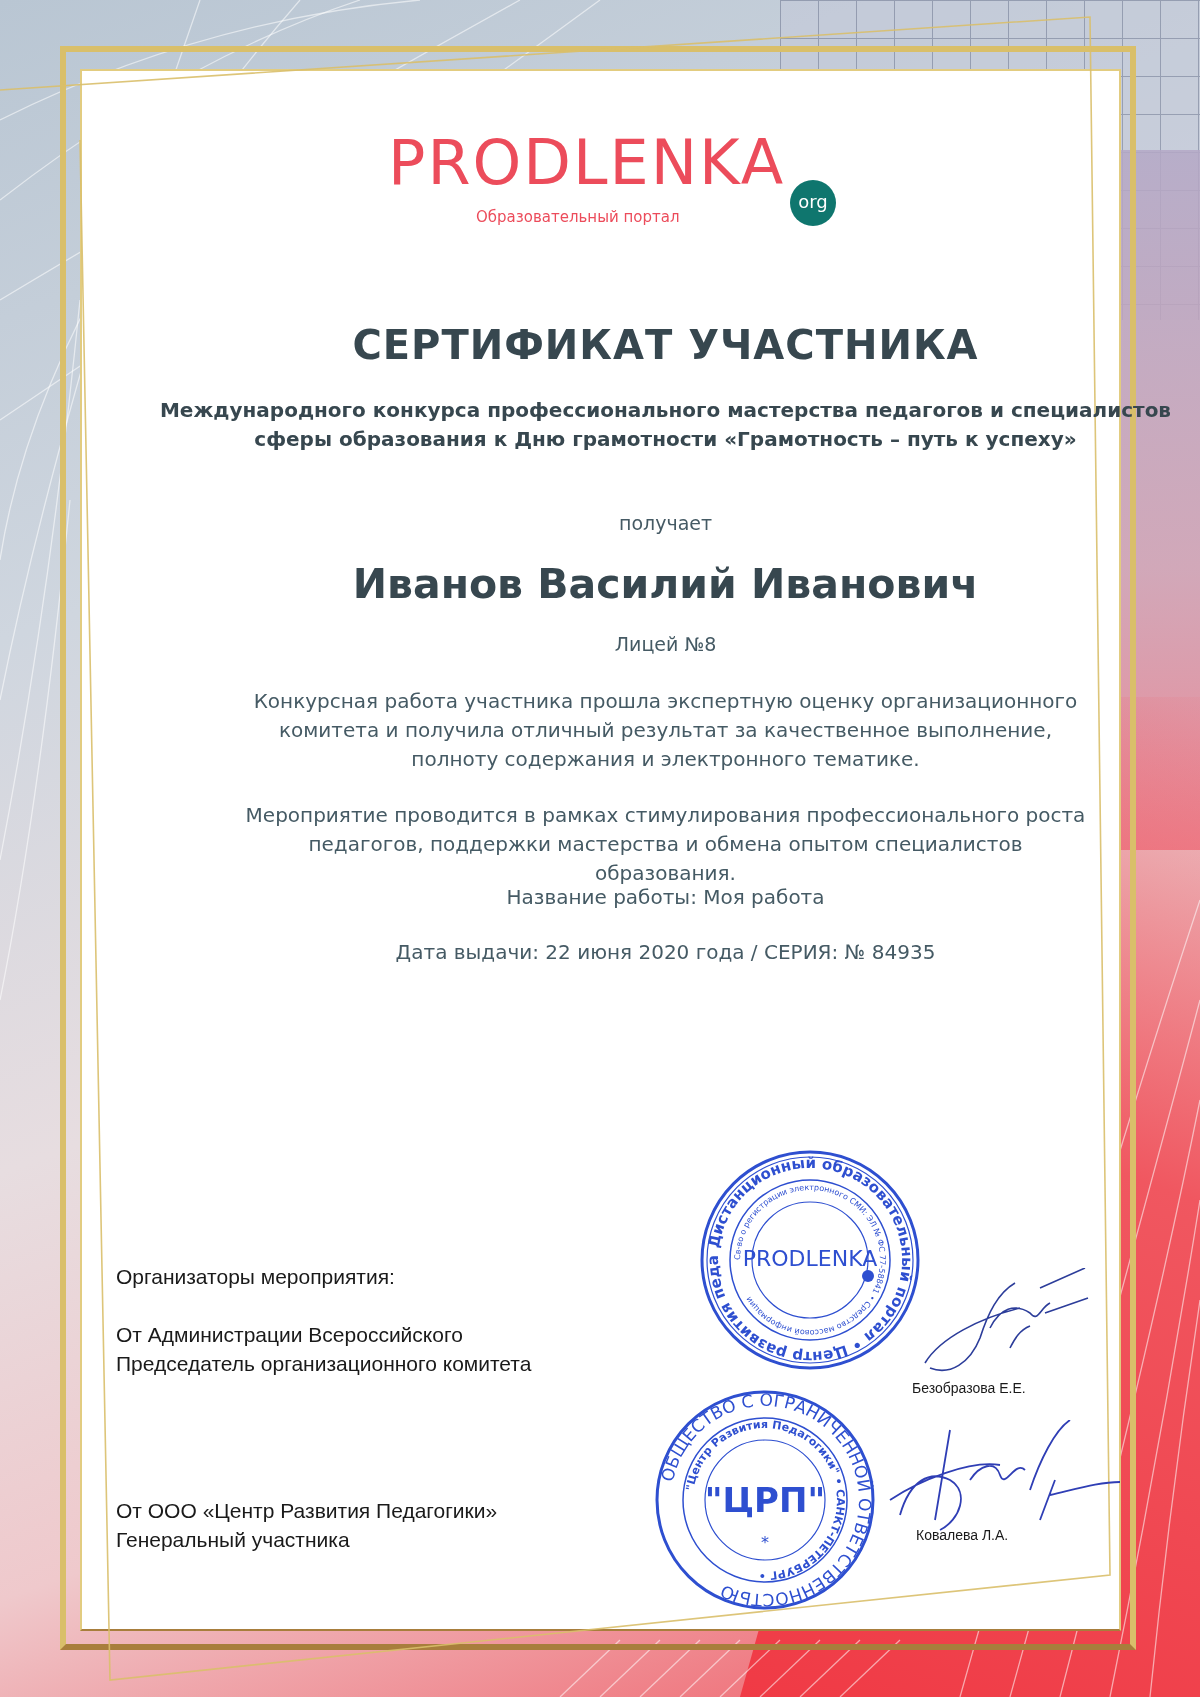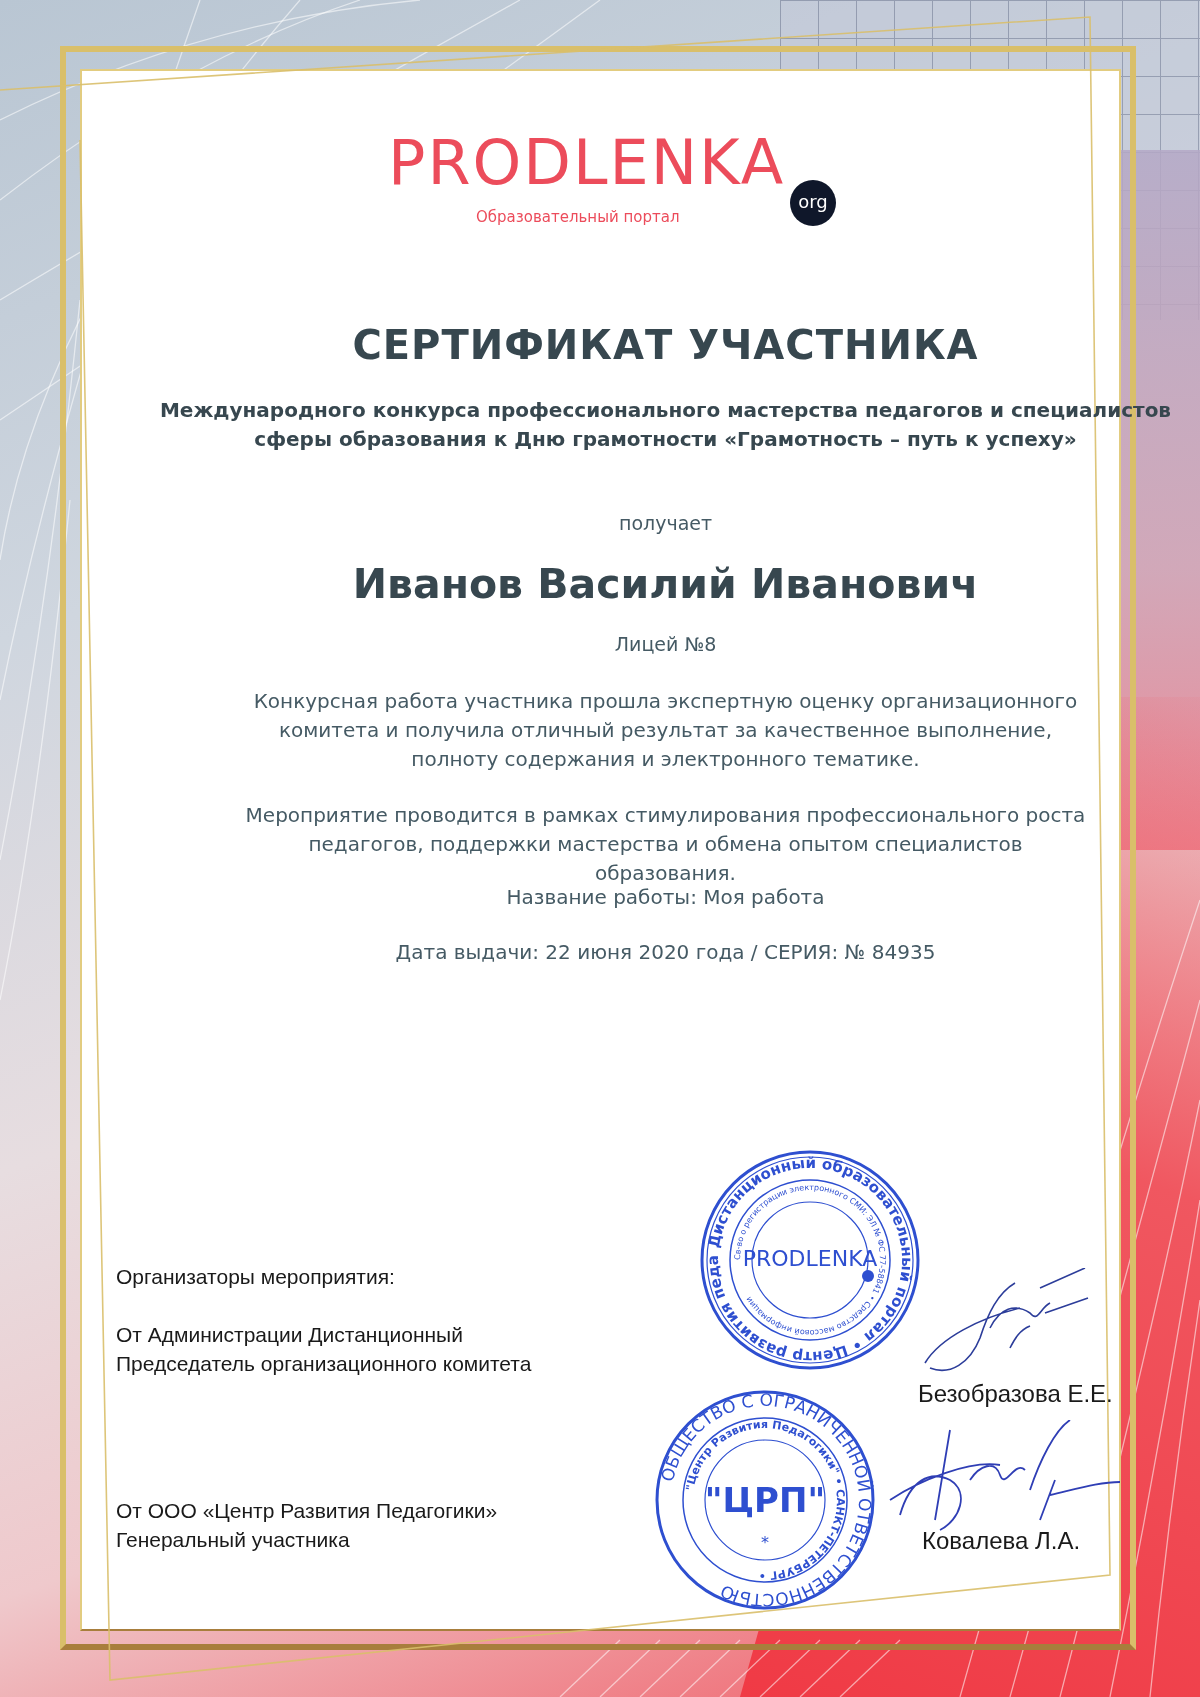--- a/index.html
+++ b/index.html
@@ -45,41 +45,41 @@
     .logo {
       position: absolute; left: 388px; top: 130px; width: 440px; height: 100px;
     }
     .logo-word {
       position: absolute; left: 0; top: 0;
       font-family: "DejaVu Sans", sans-serif; font-weight: normal; font-size: 62px;
       letter-spacing: 2px; color: #ec4c5b; line-height: 66px;
     }
     .logo-org {
       position: absolute; left: 402px; top: 50px; width: 46px; height: 46px; border-radius: 50%;
-      background: #0f172a; color: #fff; font-size: 18px; text-align: center; line-height: 44px;
+      background: #0f766e; color: #fff; font-size: 18px; text-align: center; line-height: 44px;
     }
     .logo-sub {
       position: absolute; left: 88px; top: 78px; font-size: 15px; color: #ec4c5b;
     }
     .center { position: absolute; left: 92px; width: 1147px; text-align: center; color: #37474f; }
     .title { top: 322px; font-size: 40px; font-weight: bold; letter-spacing: 1px; }
     .subtitle { top: 396px; font-size: 20px; font-weight: bold; line-height: 29px; padding: 0 55px; box-sizing: border-box; }
     .receives { top: 512px; font-size: 19px; color: #455a64; }
     .name { top: 560px; font-size: 41px; font-weight: bold; }
     .org { top: 633px; font-size: 19px; color: #455a64; }
     .para1 { top: 687px; font-size: 20px; line-height: 29px; color: #455a64; padding: 0 150px; box-sizing: border-box; }
     .para2 { top: 801px; font-size: 20px; line-height: 29px; color: #455a64; padding: 0 150px; box-sizing: border-box; }
     .workname { top: 885px; font-size: 20px; color: #455a64; }
     .issued { top: 940px; font-size: 20px; color: #455a64; }
 
     .orgs { position: absolute; left: 116px; color: #1a1a1a; font-family: "Liberation Sans", sans-serif; font-size: 21px; line-height: 29px; }
     .orgs-heading { top: 1262px; }
     .orgs-block1 { top: 1320px; }
     .orgs-block2 { top: 1496px; }
-    .signer { position: absolute; color: #1a1a1a; font-family: "Liberation Sans", sans-serif; font-size: 24px; margin-left: 6px; }
+    .signer { position: absolute; color: #1a1a1a; font-family: "Liberation Sans", sans-serif; font-size: 14px; }
     .signer1 { left: 912px; top: 1380px; }
     .signer2 { left: 916px; top: 1527px; }
 
     .stamp { position: absolute; border-radius: 50%; color: #2e4fd0; }
     .stamp1 { left: 698px; top: 1148px; width: 224px; height: 224px; }
     .stamp2 { left: 653px; top: 1388px; width: 224px; height: 224px; }
     .sig { position: absolute; }
     .sig1 { left: 920px; top: 1268px; width: 170px; height: 110px; }
     .sig2 { left: 880px; top: 1420px; width: 240px; height: 120px; }
   </style>
@@ -134,21 +134,21 @@
 <div class="center receives">получает</div>
 <div class="center name">Иванов Василий Иванович</div>
 <div class="center org">Лицей №8</div>
 <div class="center para1">Конкурсная работа участника прошла экспертную оценку организационного комитета и получила отличный результат за качественное выполнение, полноту содержания и электронного тематике.</div>
 <div class="center para2">Мероприятие проводится в рамках стимулирования профессионального роста педагогов, поддержки мастерства и обмена опытом специалистов образования.</div>
 <div class="center workname">Название работы: Моя работа</div>
 <div class="center issued">Дата выдачи: 22 июня 2020 года / СЕРИЯ: № 84935</div>
 
 <div class="orgs orgs-heading">Организаторы мероприятия:</div>
 <div class="orgs orgs-block1">
-  <div>От Администрации Дистанционный</div>
+  <div>От Администрации Всероссийского</div>
   <div>Председатель организационного комитета</div>
 </div>
 <div class="orgs orgs-block2">
   <div>От ООО «Центр Развития Педагогики»</div>
   <div>Генеральный участника</div>
 </div>
 
 <svg class="stamp stamp1" viewBox="0 0 224 224">
   <defs>
     <path id="s1outer" d="M112,112 m-92,0 a92,92 0 1,1 184,0 a92,92 0 1,1 -184,0"></path>

